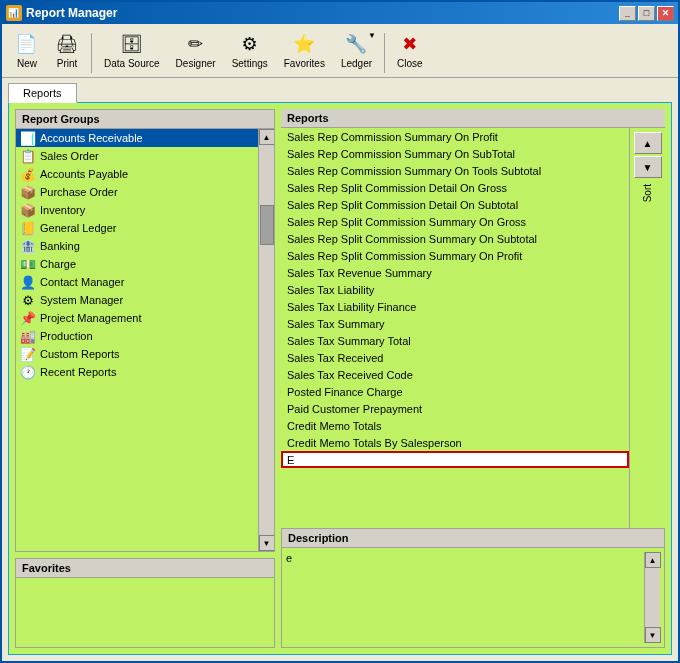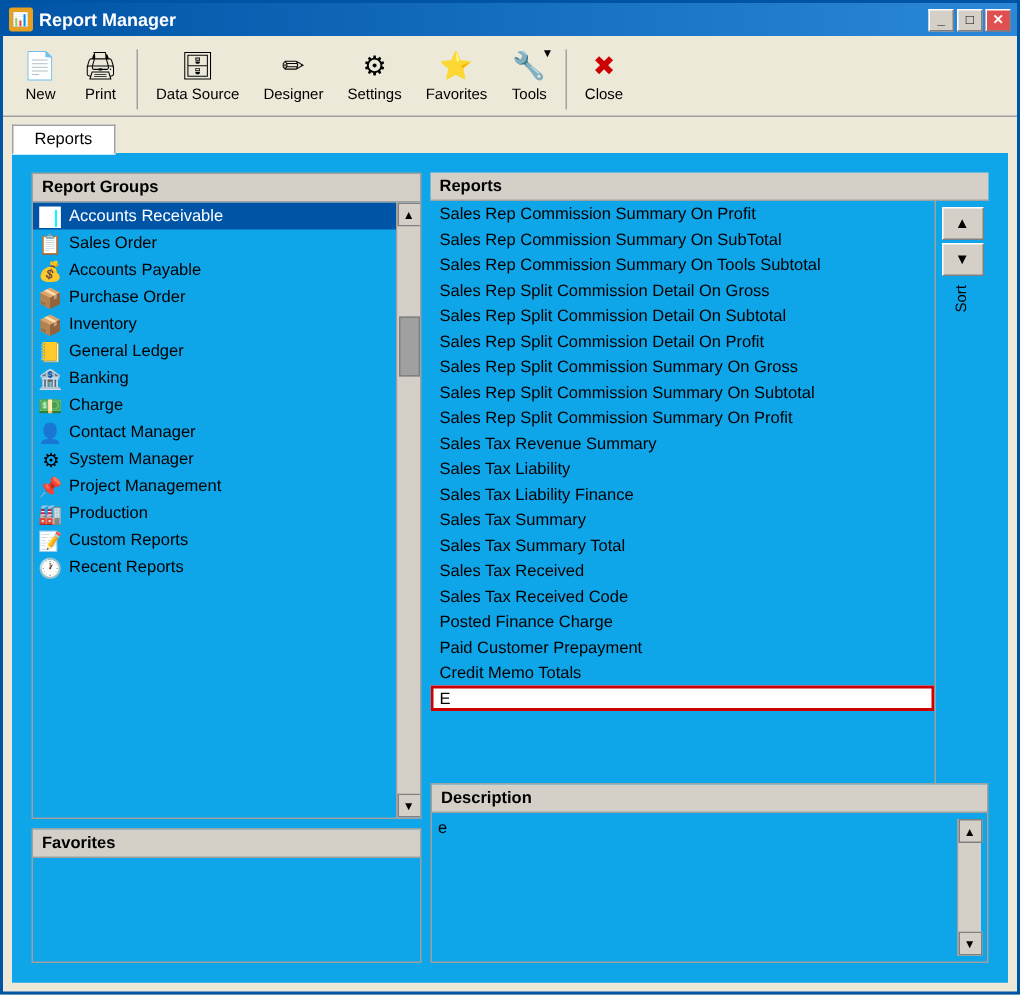--- a/index.html
+++ b/index.html
@@ -123,22 +123,22 @@
       z-index: 2;
     }
 
     .tab.active {
       background: #ffffff;
       border-bottom: 1px solid #ffffff;
       font-weight: normal;
     }
 
     .main-content {
-      background: #0ea5e9;
-      border: 7px solid #0ea5e9;
+      background: #bef264;
+      border: 1px solid #0ea5e9;
       margin: 0 6px 6px 6px;
       flex: 1;
       display: flex;
       flex-direction: column;
       padding: 6px;
       gap: 6px;
     }
 
     .panels-row {
       display: flex;
@@ -384,21 +384,21 @@
     <button class="toolbar-btn">
       <div class="toolbar-icon">⚙</div>
       <span>Settings</span>
     </button>
     <button class="toolbar-btn">
       <div class="toolbar-icon">⭐</div>
       <span>Favorites</span>
     </button>
     <button class="toolbar-btn" style="position:relative;">
       <div class="toolbar-icon">🔧</div>
-      <span>Tools</span>
+      <span>Ledger</span>
       <span style="font-size:8px; position:absolute; right:2px; top:2px;">▼</span>
     </button>
     <div class="toolbar-sep"></div>
     <button class="toolbar-btn">
       <div class="toolbar-icon" style="color:#cc0000;">✖</div>
       <span>Close</span>
     </button>
   </div>
 
   <div class="tabs-area">
@@ -491,34 +491,34 @@
 
       <div class="right-panel">
         <div class="panel-header">Reports</div>
         <div class="right-panel-inner" style="flex:1; min-height:0; display:flex; flex-direction:row;">
           <div class="reports-list-area" id="reports-list">
           <div class="reports-list-item">Sales Rep Commission Summary On Profit</div>
               <div class="reports-list-item">Sales Rep Commission Summary On SubTotal</div>
               <div class="reports-list-item">Sales Rep Commission Summary On Tools Subtotal</div>
               <div class="reports-list-item">Sales Rep Split Commission Detail On Gross</div>
               <div class="reports-list-item">Sales Rep Split Commission Detail On Subtotal</div>
-              <div class="reports-list-item">Sales Rep Split Commission Detail On Profit</div>
               <div class="reports-list-item">Sales Rep Split Commission Summary On Gross</div>
               <div class="reports-list-item">Sales Rep Split Commission Summary On Subtotal</div>
               <div class="reports-list-item">Sales Rep Split Commission Summary On Profit</div>
               <div class="reports-list-item">Sales Tax Revenue Summary</div>
               <div class="reports-list-item">Sales Tax Liability</div>
               <div class="reports-list-item">Sales Tax Liability Finance</div>
               <div class="reports-list-item">Sales Tax Summary</div>
               <div class="reports-list-item">Sales Tax Summary Total</div>
               <div class="reports-list-item">Sales Tax Received</div>
               <div class="reports-list-item">Sales Tax Received Code</div>
               <div class="reports-list-item">Posted Finance Charge</div>
               <div class="reports-list-item">Paid Customer Prepayment</div>
               <div class="reports-list-item">Credit Memo Totals</div>
+              <div class="reports-list-item">Credit Memo Totals By Salesperson</div>
               <div class="reports-list-item editing">E</div>
             </div>
           <div class="sort-area">
             <div class="sort-btn">▲</div>
             <div class="sort-btn">▼</div>
             <div class="sort-label">Sort</div>
           </div>
         </div>
 
         <div class="description-section">

